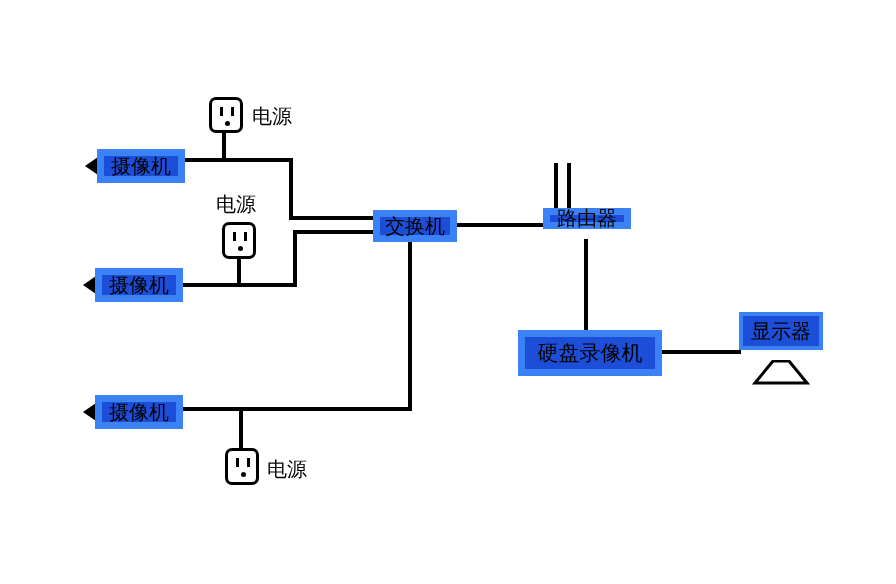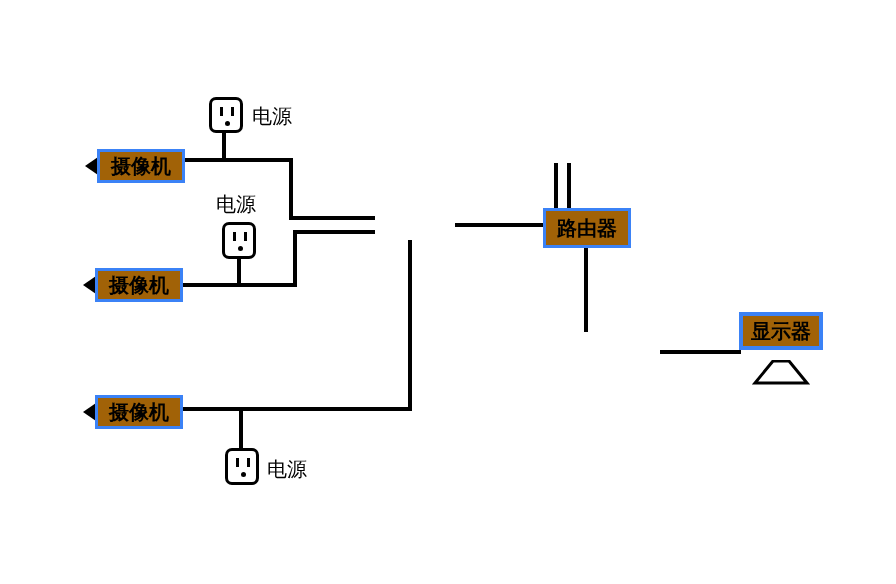--- a/index.html
+++ b/index.html
@@ -7,27 +7,27 @@
     position: relative;
     width: 896px;
     height: 584px;
     background: #ffffff;
     font-family: "Liberation Sans", sans-serif;
     overflow: hidden;
   }
   .box {
     position: absolute;
     box-sizing: border-box;
-    border: 3px solid #3b82f6;
-    background: #a16207;
+    border: 7px solid #3b82f6;
+    background: #1d4ed8;
     color: #000;
     display: flex;
     align-items: center;
     justify-content: center;
-    font-weight: bold;
+    font-weight: normal;
     font-size: 20px;
     white-space: nowrap;
   }
   .line { position: absolute; background: #000; }
   .plabel {
     position: absolute;
     font-weight: normal;
     font-size: 20px;
     color: #000;
     white-space: nowrap;
@@ -100,22 +100,24 @@
   </div>
   <div class="plabel" style="left:216px;top:191px">电源</div>
 
   <div class="outlet" style="left:225px;top:448px;width:34px;height:37px">
     <span class="slot s-left"></span>
     <span class="slot s-right"></span>
     <span class="dot"></span>
   </div>
   <div class="plabel" style="left:267px;top:456px">电源</div>
 
+  <div class="box" style="left:373px;top:210px;width:84px;height:32px">交换机</div>
 
-  <div class="box" style="left:543px;top:208px;width:88px;height:40px">路由器</div>
+  <div class="box" style="left:543px;top:208px;width:88px;height:21px">路由器</div>
 
+  <div class="box" style="left:518px;top:330px;width:144px;height:46px;font-size:21px">硬盘录像机</div>
 
   <div class="box" style="left:739px;top:312px;width:84px;height:38px;border-width:4px">显示器</div>
   <svg class="stand" style="left:749px;top:360px" width="64" height="26" viewBox="0 0 64 26">
     <polygon points="24,1 40,1 58,23 6,23" fill="#ffffff" stroke="#000000" stroke-width="3"></polygon>
   </svg>
 
 </div>
 
 </body></html>

